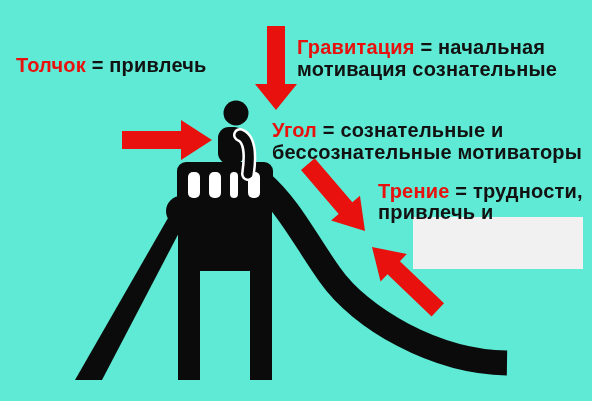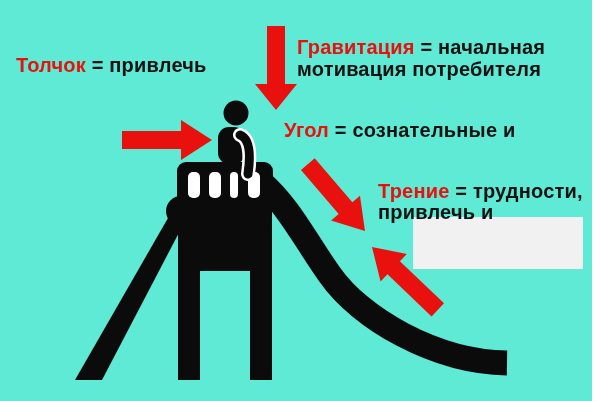--- a/index.html
+++ b/index.html
@@ -9,21 +9,21 @@
   }
   .hl-box{position:absolute;left:413px;top:217px;width:170px;height:52px;background:#f1f1f1;}
   .diagram-svg{position:absolute;left:0;top:0;}
   .label{
     position:absolute;font-weight:700;font-size:20px;line-height:22px;color:#121212;
     letter-spacing:0.2px;white-space:nowrap;z-index:3;
   }
   .label .kw{color:#e8110d;}
   .label.push{left:16px;top:54px;line-height:23px;}
   .label.gravity{left:297px;top:36px;}
-  .label.angle{left:284px;top:119px;}
+  .label.angle{left:272px;top:119px;}
   .label.friction{left:378px;top:181px;line-height:21px;}
   .sil{fill:#0b0b0b;}
   .red{fill:#e8110d;}
   .white{fill:#ffffff;}
 </style>
 </head>
 <body>
 
 <div class="stage">
 
@@ -72,25 +72,26 @@
       <path class="red" d="M0,0 L-30,-19 L-30,-9 L-91,-9 L-91,9 L-30,9 L-30,19 Z"></path>
     </g>
   </svg>
 
   <div class="label push">
     <div><span class="kw">Толчок</span><span> = привлечь</span></div>
   </div>
 
   <div class="label gravity">
     <div><span class="kw">Гравитация</span><span> = начальная</span></div>
-    <div>мотивация потребителя</div>
+    <div>мотивация сознательные</div>
   </div>
 
   <div class="label angle">
     <div><span class="kw">Угол</span><span> = сознательные и</span></div>
+    <div>бессознательные мотиваторы</div>
   </div>
 
   <div class="label friction">
     <div><span class="kw">Трение</span><span> = трудности,</span></div>
     <div>привлечь и</div>
   </div>
 
 </div>
 
 </body></html>

